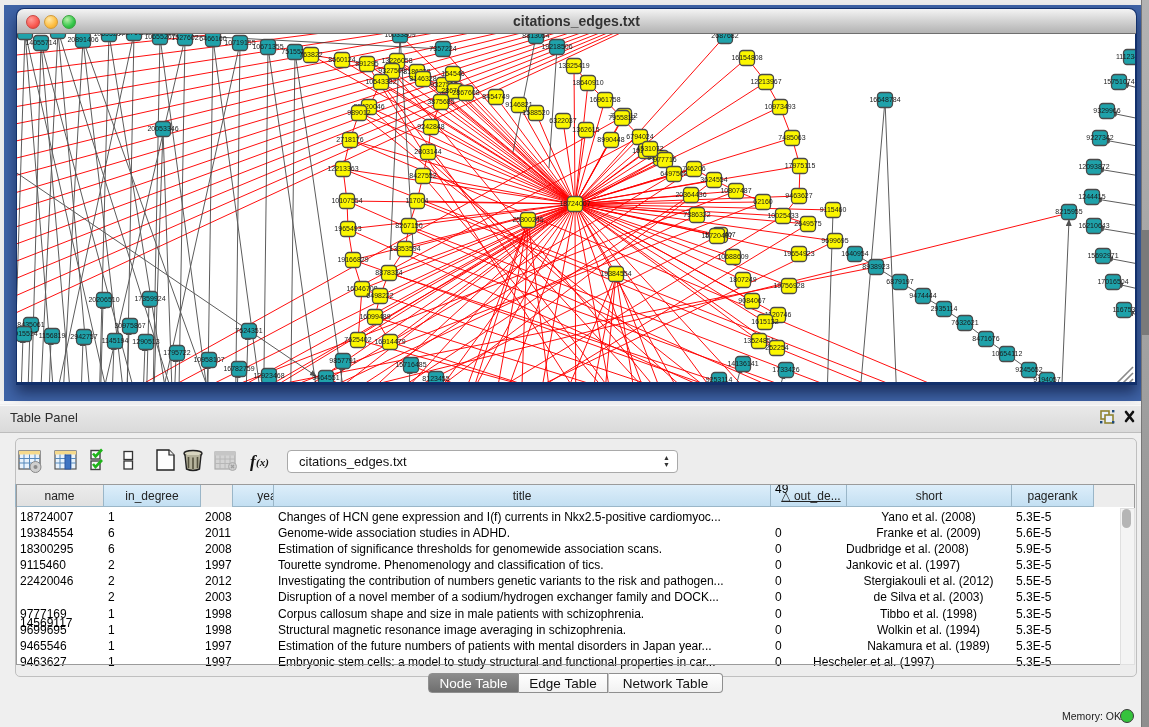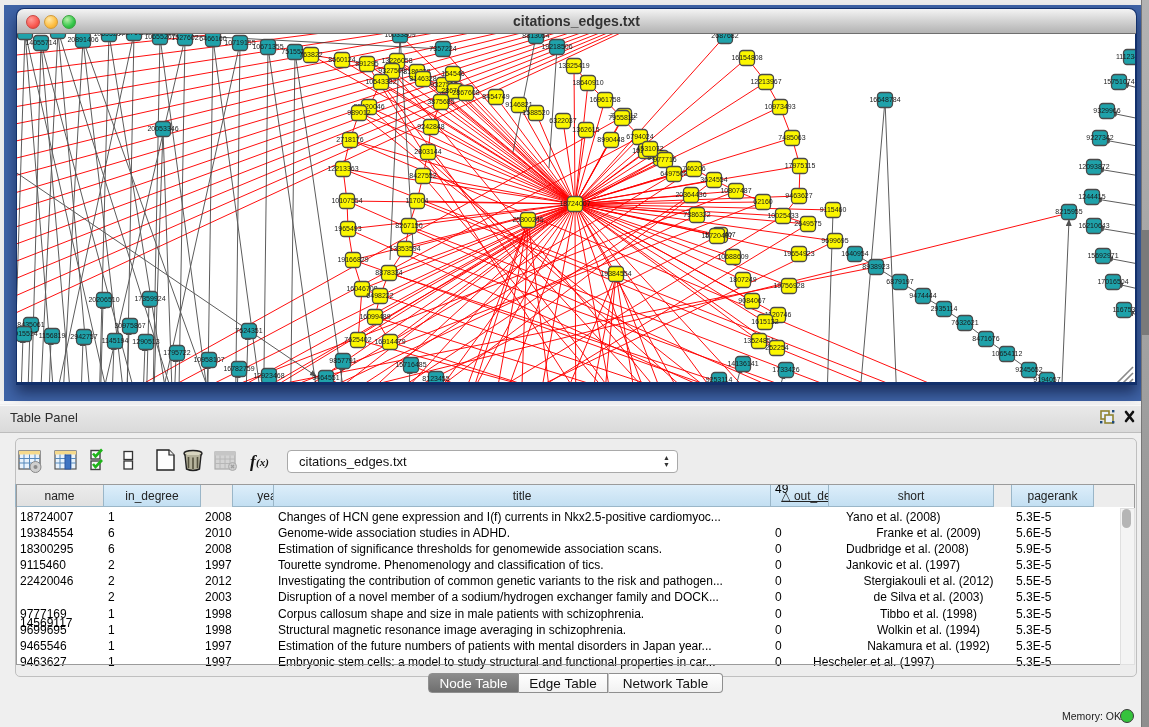--- a/index.html
+++ b/index.html
@@ -722,32 +722,32 @@
 </svg>
 <div class="abs" id="dd"></div>
 <div class="abs" id="ddtext">citations_edges.txt</div>
 <div class="abs" id="ddarr">▲<br>▼</div>
 <div class="abs" id="tbody"></div>
 <div class="hc" style="left:15px;width:89px;background:linear-gradient(#ececec,#e0e0e0);">name</div>
 <div class="hc" style="left:103px;width:98px;">in_degree</div>
 <div class="hc" style="left:200px;width:74px;margin-left:32px;">year</div>
 <div class="hc" style="left:273px;width:498px;">title</div>
 <div class="hc" style="left:770px;width:82px;text-decoration:underline;">△ out_de...</div>
-<div class="hc" style="left:828px;width:166px;">short</div>
+<div class="hc" style="left:846px;width:166px;">short</div>
 <div class="hc" style="left:1011px;width:83px;">pagerank</div>
 <div class="cell" style="left:20px;top:510px">18724007</div>
 <div class="cell" style="left:108px;top:510px">1</div>
 <div class="cell" style="left:205px;top:510px">2008</div>
 <div class="cell" style="left:278px;top:510px;width:489px;overflow:hidden">Changes of HCN gene expression and I(f) currents in Nkx2.5-positive cardiomyoc...</div>
 <div class="cell" style="left:775px;top:482px">49</div>
-<div class="cell" style="left:846px;top:510px;width:165px;text-align:left">Yano et al. (2008)</div>
+<div class="cell" style="left:846px;top:510px;width:165px;text-align:center">Yano et al. (2008)</div>
 <div class="cell" style="left:1016px;top:510px">5.3E-5</div>
 <div class="cell" style="left:20px;top:526px">19384554</div>
 <div class="cell" style="left:108px;top:526px">6</div>
-<div class="cell" style="left:205px;top:526px">2010</div>
+<div class="cell" style="left:205px;top:526px">2011</div>
 <div class="cell" style="left:278px;top:526px;width:489px;overflow:hidden">Genome-wide association studies in ADHD.</div>
 <div class="cell" style="left:775px;top:526px">0</div>
 <div class="cell" style="left:846px;top:526px;width:165px;text-align:center">Franke et al. (2009)</div>
 <div class="cell" style="left:1016px;top:526px">5.6E-5</div>
 <div class="cell" style="left:20px;top:542px">18300295</div>
 <div class="cell" style="left:108px;top:542px">6</div>
 <div class="cell" style="left:205px;top:542px">2008</div>
 <div class="cell" style="left:278px;top:542px;width:489px;overflow:hidden">Estimation of significance thresholds for genomewide association scans.</div>
 <div class="cell" style="left:775px;top:542px">0</div>
 <div class="cell" style="left:846px;top:542px;width:165px;text-align:left">Dudbridge et al. (2008)</div>
@@ -755,21 +755,21 @@
 <div class="cell" style="left:20px;top:558px">9115460</div>
 <div class="cell" style="left:108px;top:558px">2</div>
 <div class="cell" style="left:205px;top:558px">1997</div>
 <div class="cell" style="left:278px;top:558px;width:489px;overflow:hidden">Tourette syndrome. Phenomenology and classification of tics.</div>
 <div class="cell" style="left:775px;top:558px">0</div>
 <div class="cell" style="left:846px;top:558px;width:165px;text-align:left">Jankovic et al. (1997)</div>
 <div class="cell" style="left:1016px;top:558px">5.3E-5</div>
 <div class="cell" style="left:20px;top:574px">22420046</div>
 <div class="cell" style="left:108px;top:574px">2</div>
 <div class="cell" style="left:205px;top:574px">2012</div>
-<div class="cell" style="left:278px;top:574px;width:489px;overflow:hidden">Investigating the contribution of common genetic variants to the risk and pathogen...</div>
+<div class="cell" style="left:278px;top:574px;width:489px;overflow:hidden">Investigating the contribution of numbers genetic variants to the risk and pathogen...</div>
 <div class="cell" style="left:775px;top:574px">0</div>
 <div class="cell" style="left:846px;top:574px;width:165px;text-align:center">Stergiakouli et al. (2012)</div>
 <div class="cell" style="left:1016px;top:574px">5.5E-5</div>
 <div class="cell" style="left:20px;top:616px">14569117</div>
 <div class="cell" style="left:108px;top:590px">2</div>
 <div class="cell" style="left:205px;top:590px">2003</div>
 <div class="cell" style="left:278px;top:590px;width:489px;overflow:hidden">Disruption of a novel member of a sodium/hydrogen exchanger family and DOCK...</div>
 <div class="cell" style="left:775px;top:590px">0</div>
 <div class="cell" style="left:846px;top:590px;width:165px;text-align:center">de Silva et al. (2003)</div>
 <div class="cell" style="left:1016px;top:590px">5.3E-5</div>
@@ -785,21 +785,21 @@
 <div class="cell" style="left:205px;top:623px">1998</div>
 <div class="cell" style="left:278px;top:623px;width:489px;overflow:hidden">Structural magnetic resonance image averaging in schizophrenia.</div>
 <div class="cell" style="left:775px;top:623px">0</div>
 <div class="cell" style="left:846px;top:623px;width:165px;text-align:center">Wolkin et al. (1994)</div>
 <div class="cell" style="left:1016px;top:623px">5.3E-5</div>
 <div class="cell" style="left:20px;top:639px">9465546</div>
 <div class="cell" style="left:108px;top:639px">1</div>
 <div class="cell" style="left:205px;top:639px">1997</div>
 <div class="cell" style="left:278px;top:639px;width:489px;overflow:hidden">Estimation of the future numbers of patients with mental disorders in Japan year...</div>
 <div class="cell" style="left:775px;top:639px">0</div>
-<div class="cell" style="left:846px;top:639px;width:165px;text-align:center">Nakamura et al. (1992)</div>
+<div class="cell" style="left:846px;top:639px;width:165px;text-align:center">Nakamura et al. (1989)</div>
 <div class="cell" style="left:1016px;top:639px">5.3E-5</div>
 <div class="cell" style="left:20px;top:655px">9463627</div>
 <div class="cell" style="left:108px;top:655px">1</div>
 <div class="cell" style="left:205px;top:655px">1997</div>
 <div class="cell" style="left:278px;top:655px;width:489px;overflow:hidden">Embryonic stem cells: a model to study structural and functional properties in car...</div>
 <div class="cell" style="left:775px;top:655px">0</div>
 <div class="cell" style="left:813px;top:655px;width:165px;text-align:left">Hescheler et al. (1997)</div>
 <div class="cell" style="left:1016px;top:655px">5.3E-5</div>
 <div class="abs" id="tborder"></div>
 <div class="abs" id="sbtrack"></div>

